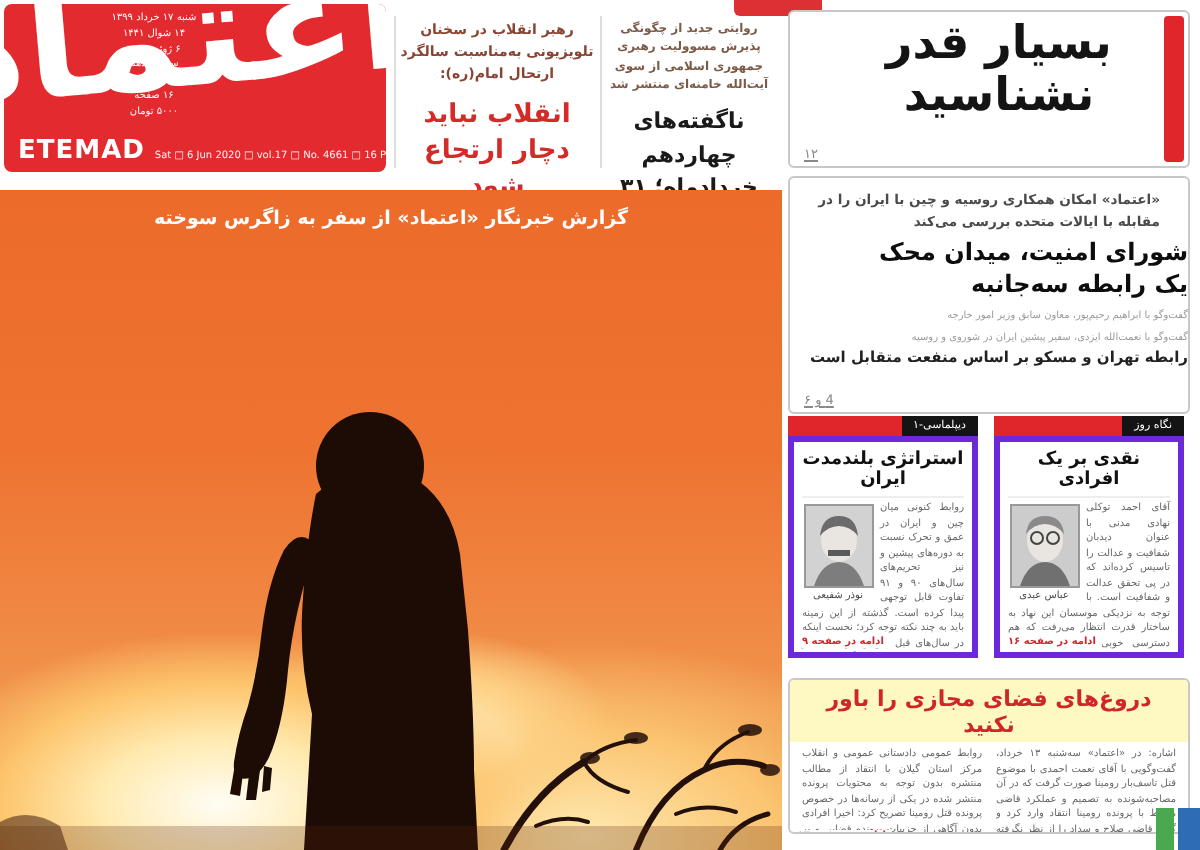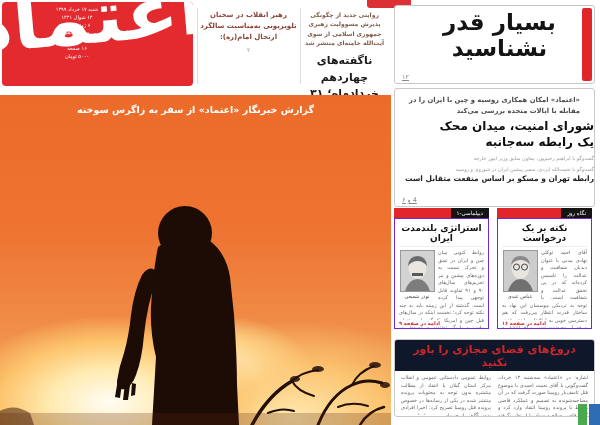--- a/index.html
+++ b/index.html
@@ -46,33 +46,33 @@
   .sec-headline{margin-top:3px;font-size:12px;font-weight:bold;color:#0d0d0d;line-height:1.3;}
   .sec-gray{margin-top:5px;font-size:5px;color:#9a9a9a;}
   .sec-bold{margin-top:2px;font-size:7.5px;font-weight:bold;color:#222;}
   
   .mini{position:absolute;width:95px;}
   .mini-diplomacy{left:394px;top:208px;}
   .mini-negah{left:497px;top:208px;}
   .tagbar{height:10px;display:flex;direction:rtl;}
   .tag-label{background:#141414;color:#fff;font-size:5.5px;line-height:10px;padding:0 6px;}
   .tag-red{flex:1;background:#e0252b;}
-  .mini-body{position:relative;border:1px solid #6d28d9;background:#fff;height:111px;
+  .mini-body{position:relative;border:3px solid #6d28d9;background:#fff;height:111px;
     padding:2px 4px;box-sizing:border-box;overflow:hidden;}
   .mini-headline{font-size:9px;font-weight:bold;color:#111;text-align:center;
     padding:2px 0 3px;border-bottom:1px solid #eee;margin-bottom:2px;}
   .portrait-wrap{float:left;width:36px;text-align:center;margin:1px 3px 1px 0;}
   .portrait{width:33px;height:40px;border:1px solid #999;display:block;margin:0 auto;}
   .author{font-size:5px;color:#444;margin-top:1px;}
   .mini-text{font-size:5px;color:#666;text-align:justify;line-height:1.5;}
   .more-link{position:absolute;left:4px;bottom:2px;background:#fff;padding-right:3px;
     font-size:5px;font-weight:bold;color:#d0262a;}
   
   .bottom-box{left:394px;top:339px;width:199px;height:76px;overflow:hidden;}
-  .bottom-head{background:#0f172a;padding:3px 6px 2px;}
+  .bottom-head{background:#fef9c3;padding:3px 6px 2px;}
   .bottom-headline{font-size:11px;font-weight:bold;color:#d0262a;text-align:center;}
   .bottom-cols{position:relative;height:52px;}
   .bcol{position:absolute;top:3px;width:90px;font-size:5px;color:#666;
     text-align:justify;line-height:1.5;height:46px;overflow:hidden;}
   .bcol-right{right:6px;}
   .bcol-left{left:6px;}
   
   .corner-green{position:absolute;left:578px;top:404px;width:9px;height:21px;background:#4aa84e;z-index:6;}
   .corner-blue{position:absolute;left:589px;top:404px;width:11px;height:21px;background:#2e6cb3;z-index:6;}
   
@@ -97,28 +97,33 @@
     <div class="logo-fa">اعتماد</div>
     <div class="date-col">
       <span>شنبه ۱۷ خرداد ۱۳۹۹</span>
       <span>۱۴ شوال ۱۴۴۱</span>
       <span>۶ ژوئن ۲۰۲۰</span>
       <span>سال هفدهم</span>
       <span>شماره ۴۶۶۱</span>
       <span>۱۶ صفحه</span>
       <span>۵۰۰۰ تومان</span>
     </div>
+    <div class="etemad-strip">
+      <span class="etemad-en">ETEMAD</span>
+      <span class="etemad-info">Sat □ 6 Jun 2020 □ vol.17 □ No. 4661 □ 16 Pages □ 50000 Rials</span>
+    </div>
   </div>
 
   <div class="vrule" style="left:197px;top:8px;height:76px;"></div>
   <div class="vrule" style="left:300px;top:8px;height:76px;"></div>
   <div class="top-badge"></div>
 
   <div class="col-leader">
     <div class="kicker-sm">رهبر انقلاب در سخنان تلویزیونی به‌مناسبت سالگرد ارتحال امام(ره):</div>
+    <div class="headline-red">انقلاب نباید دچار ارتجاع شود</div>
     <div class="pagenum">۲</div>
   </div>
 
   <div class="col-untold">
     <div class="kicker-xs">روایتی جدید از چگونگی پذیرش مسوولیت رهبری جمهوری اسلامی از سوی آیت‌الله خامنه‌ای منتشر شد</div>
     <div class="headline-dark">ناگفته‌های چهاردهم خردادماه؛ ۳۱ سال پس از واقعه</div>
     <div class="pagenum">۲</div>
   </div>
 
   <div class="boxed lead-box">
@@ -160,21 +165,21 @@
       <div class="more-link">ادامه در صفحه ۹</div>
     </div>
   </div>
 
   <div class="mini mini-negah">
     <div class="tagbar">
       <span class="tag-label">نگاه روز</span>
       <span class="tag-red"></span>
     </div>
     <div class="mini-body">
-      <div class="mini-headline">نکته بر یک درخواست</div>
+      <div class="mini-headline">نقدی بر یک افرادی</div>
       <div class="portrait-wrap">
         <svg class="portrait" viewBox="0 0 33 40">
           <rect width="33" height="40" fill="#cccccc"></rect>
           <ellipse cx="16.5" cy="17" rx="9" ry="11" fill="#e9e6e1"></ellipse>
           <path d="M7 14 Q8 5 16.5 5 Q25 5 26 14 Q22 9 16.5 9 Q11 9 7 14 Z" fill="#8a8a8a"></path>
           <circle cx="12.5" cy="16" r="3" fill="none" stroke="#444" stroke-width="1"></circle>
           <circle cx="20.5" cy="16" r="3" fill="none" stroke="#444" stroke-width="1"></circle>
           <path d="M4 40 Q8 28 16.5 28 Q25 28 29 40 Z" fill="#707070"></path>
         </svg>
         <div class="author">عباس عبدی</div>

